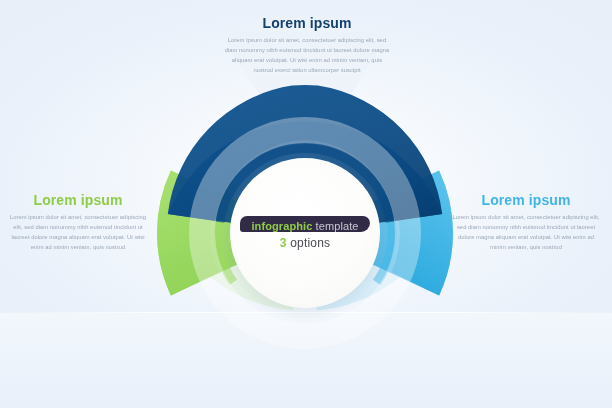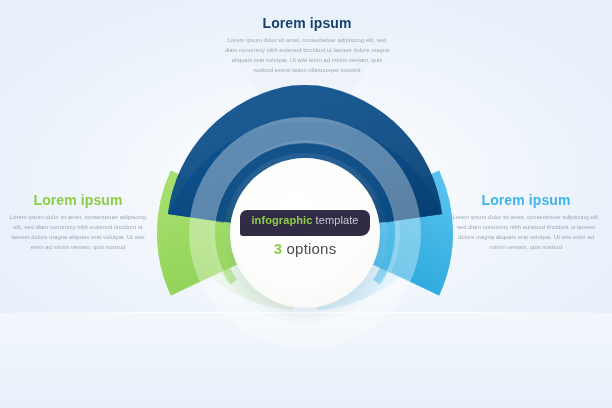--- a/index.html
+++ b/index.html
@@ -62,32 +62,32 @@
     border-radius:50%;
     background:radial-gradient(circle at 45% 38%, #ffffff 0%, #fdfdfc 55%, #f4f5f3 100%);
     display:flex; flex-direction:column;
     align-items:center; justify-content:center;
     z-index:6;
   }
 
   .badge {
     background:#322b46;
     border-radius:7px 7px 9px 3px;
-    padding:5px 11px 10px 11px;
+    padding:5px 11px 0 11px;
     font-size:11px;
     letter-spacing:.1px;
     white-space:nowrap;
     line-height:1;
   }
   .badge .b-strong { color:#8fcc48; font-weight:bold; }
   .badge .b-light  { color:#c9c6d2; font-weight:normal; }
 
   .hub-sub {
     margin-top:4px;
-    font-size:15px;
+    font-size:12px;
     color:#4a4a52;
     letter-spacing:.2px;
     white-space:nowrap;
   }
   .hub-sub .num { color:#8fcc48; font-weight:bold; }
 
   
   .block { position:absolute; }
 
   .block-title {

